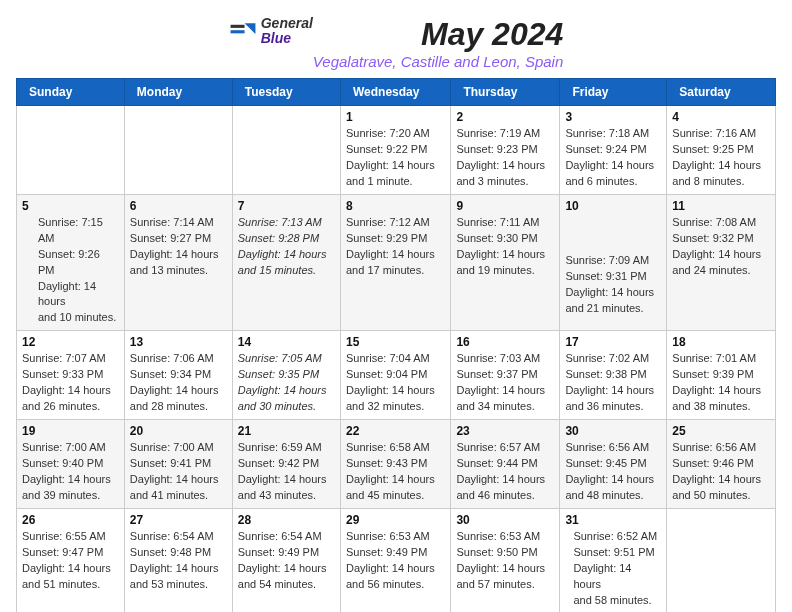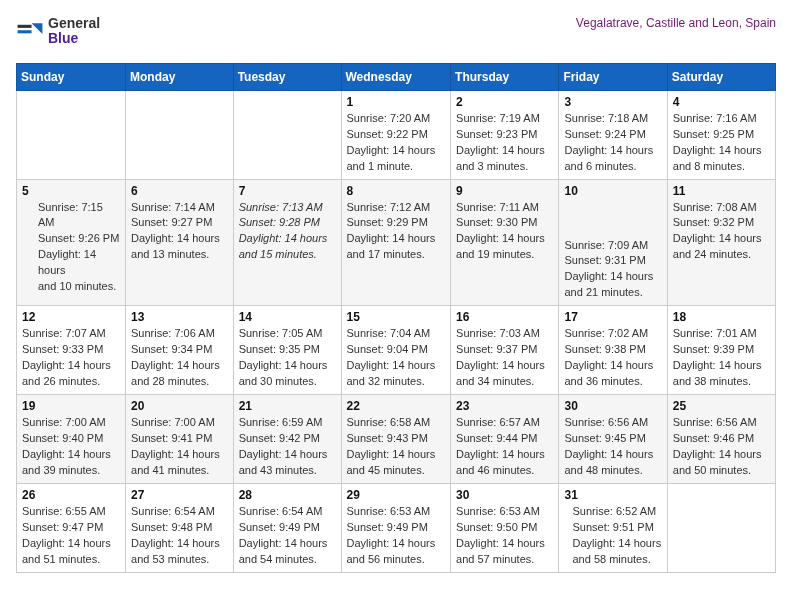--- a/index.html
+++ b/index.html
@@ -5,23 +5,24 @@
     * { box-sizing: border-box; margin: 0; padding: 0; }
     body {
       font-family: Arial, sans-serif;
       background: #fff;
       width: 792px;
       min-height: 612px;
       padding: 16px;
     }
     .header-top {
       display: flex;
-      justify-content: space-between;
+      justify-content: center;
       align-items: flex-start;
-      margin-bottom: 16px;
+      margin-bottom: 8px;
+      font-style: italic;
     }
     .logo {
       display: flex;
       align-items: center;
       gap: 4px;
     }
     .logo-text {
       display: flex;
       flex-direction: column;
       font-size: 14px;
@@ -36,33 +37,33 @@
     }
     .title-block {
       text-align: right;
     }
     .month-title {
       font-size: 32px;
       font-weight: bold;
       color: #222;
     }
     .location {
-      font-size: 12px;
-      color: #701a75;
+      font-size: 15px;
+      color: #8b5cf6;
     }
     .calendar {
       width: 100%;
       border-collapse: collapse;
       margin-top: 8px;
       font-size: 11px;
     }
     .calendar thead tr th {
       background: #1565c0;
       color: #fff;
-      padding: 6px 4px;
+      padding: 6px 12px;
       text-align: left;
       font-size: 12px;
       font-weight: bold;
       border: 1px solid #1255a0;
     }
     .calendar tbody tr td {
       border: 1px solid #ccc;
       vertical-align: top;
       padding: 4px 5px;
       width: 113px;
@@ -95,20 +96,21 @@
       <polygon points="20,8 34,8 34,22" fill="#1565c0"></polygon>
       <rect x="2" y="10" width="18" height="4" fill="#333"></rect>
       <rect x="2" y="17" width="18" height="4" fill="#1565c0"></rect>
     </svg>
     <div class="logo-text">
       <span class="logo-general">General</span>
       <span class="logo-blue">Blue</span>
     </div>
   </div>
   <div class="title-block">
+    <div class="month-title">May 2024</div>
     <div class="location">Vegalatrave, Castille and Leon, Spain</div>
   </div>
 </div>
 
 <table class="calendar">
   <thead>
     <tr id="thead-row">
         <th>Sunday</th>
         <th>Monday</th>
         <th>Tuesday</th>
@@ -213,21 +215,21 @@
         </td>
         <td>
           <div class="day-num">13</div>
           <div class="day-info" style="white-space: pre-line;">Sunrise: 7:06 AM
 Sunset: 9:34 PM
 Daylight: 14 hours
 and 28 minutes.</div>
         </td>
         <td>
           <div class="day-num">14</div>
-          <div class="day-info" style="white-space: pre-line;">Sunrise: 7:05 AM
+          <div class="day-info" style="white-space: pre-line; font-style: italic;">Sunrise: 7:05 AM
 Sunset: 9:35 PM
 Daylight: 14 hours
 and 30 minutes.</div>
         </td>
         <td>
           <div class="day-num">15</div>
           <div class="day-info" style="white-space: pre-line;">Sunrise: 7:04 AM
 Sunset: 9:04 PM
 Daylight: 14 hours
 and 32 minutes.</div>

